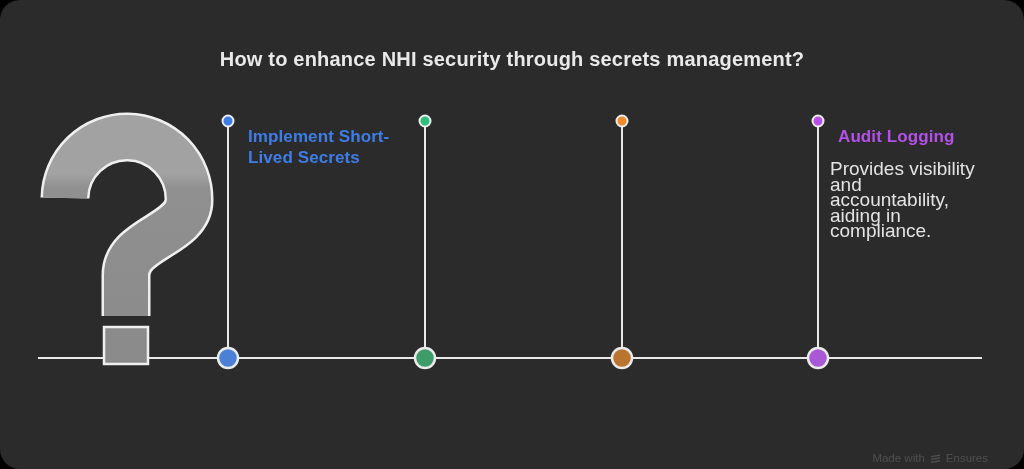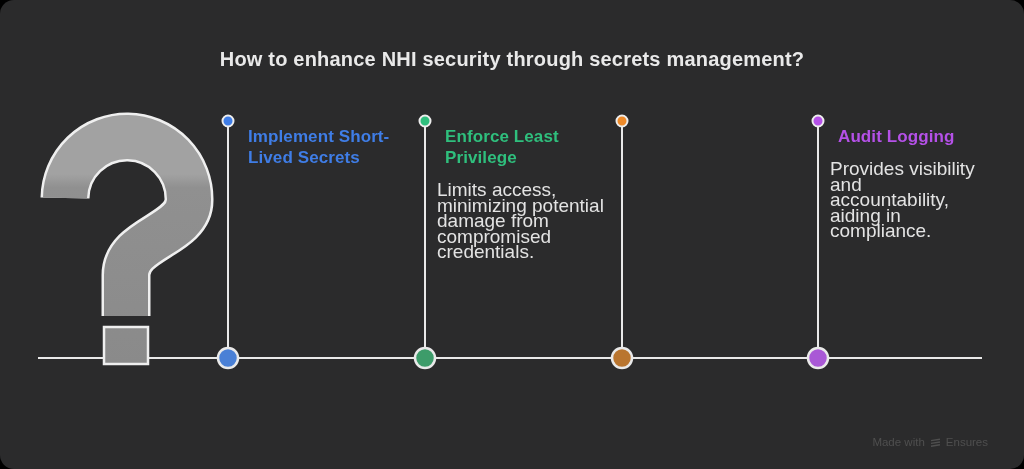--- a/index.html
+++ b/index.html
@@ -1,21 +1,21 @@
 <!DOCTYPE html>
 <html><head>
 <meta charset="utf-8">
 <style>
   html, body { margin: 0; padding: 0; background: #000; }
   .canvas {
     position: relative;
     width: 1024px;
     height: 469px;
     background: #2b2b2c;
-    border-radius: 14px;
+    border-radius: 20px;
     overflow: hidden;
     font-family: "Liberation Sans", "DejaVu Sans", sans-serif;
   }
   .title {
     position: absolute;
     top: 48px;
     left: 0;
     width: 100%;
     text-align: center;
     font-size: 20px;
@@ -48,21 +48,21 @@
     line-height: 15.5px;
     color: #e3e3e3;
     white-space: pre-line;
   }
   .col-0 { left: 240px; }
   .col-1 { left: 437px; }
   .col-2 { left: 634px; }
   .col-3 { left: 830px; }
   .watermark {
     position: absolute;
-    top: 436px;
+    top: 452px;
     right: 36px;
     display: flex;
     align-items: center;
     gap: 5px;
     font-size: 11.5px;
     color: #4f4f4f;
   }
   .watermark svg { display: block; }
 </style>
 </head>
@@ -104,29 +104,20 @@
     <circle class="dot-bottom" cx="228" cy="358" r="10" stroke="#e9e9e9" stroke-width="2.5" fill="#4a80d6"></circle>
     <circle class="dot-bottom" cx="425" cy="358" r="10" stroke="#e9e9e9" stroke-width="2.5" fill="#3d9c6a"></circle>
     <circle class="dot-bottom" cx="622" cy="358" r="10" stroke="#e9e9e9" stroke-width="2.5" fill="#b9752f"></circle>
     <circle class="dot-bottom" cx="818" cy="358" r="10" stroke="#e9e9e9" stroke-width="2.5" fill="#a958d6"></circle>
   </svg>
 
   <div class="column col-0">
     <h2 style="color: rgb(63, 125, 230);">Implement Short-
 Lived Secrets</h2>
   </div>
-  <div class="column col-1">
-    <h2 style="color: rgb(47, 191, 125);">Enforce Least
-Privilege</h2>
-    <p>Limits access,
-minimizing potential
-damage from
-compromised
-credentials.</p>
-  </div>
   <div class="column col-3">
     <h2 style="color: rgb(181, 81, 232);">Audit Logging</h2>
     <p>Provides visibility and
 accountability, aiding in
 compliance.</p>
   </div>
 
   <div class="watermark">
     <span>Made with</span>
     <svg width="11" height="11" viewBox="0 0 11 11">

